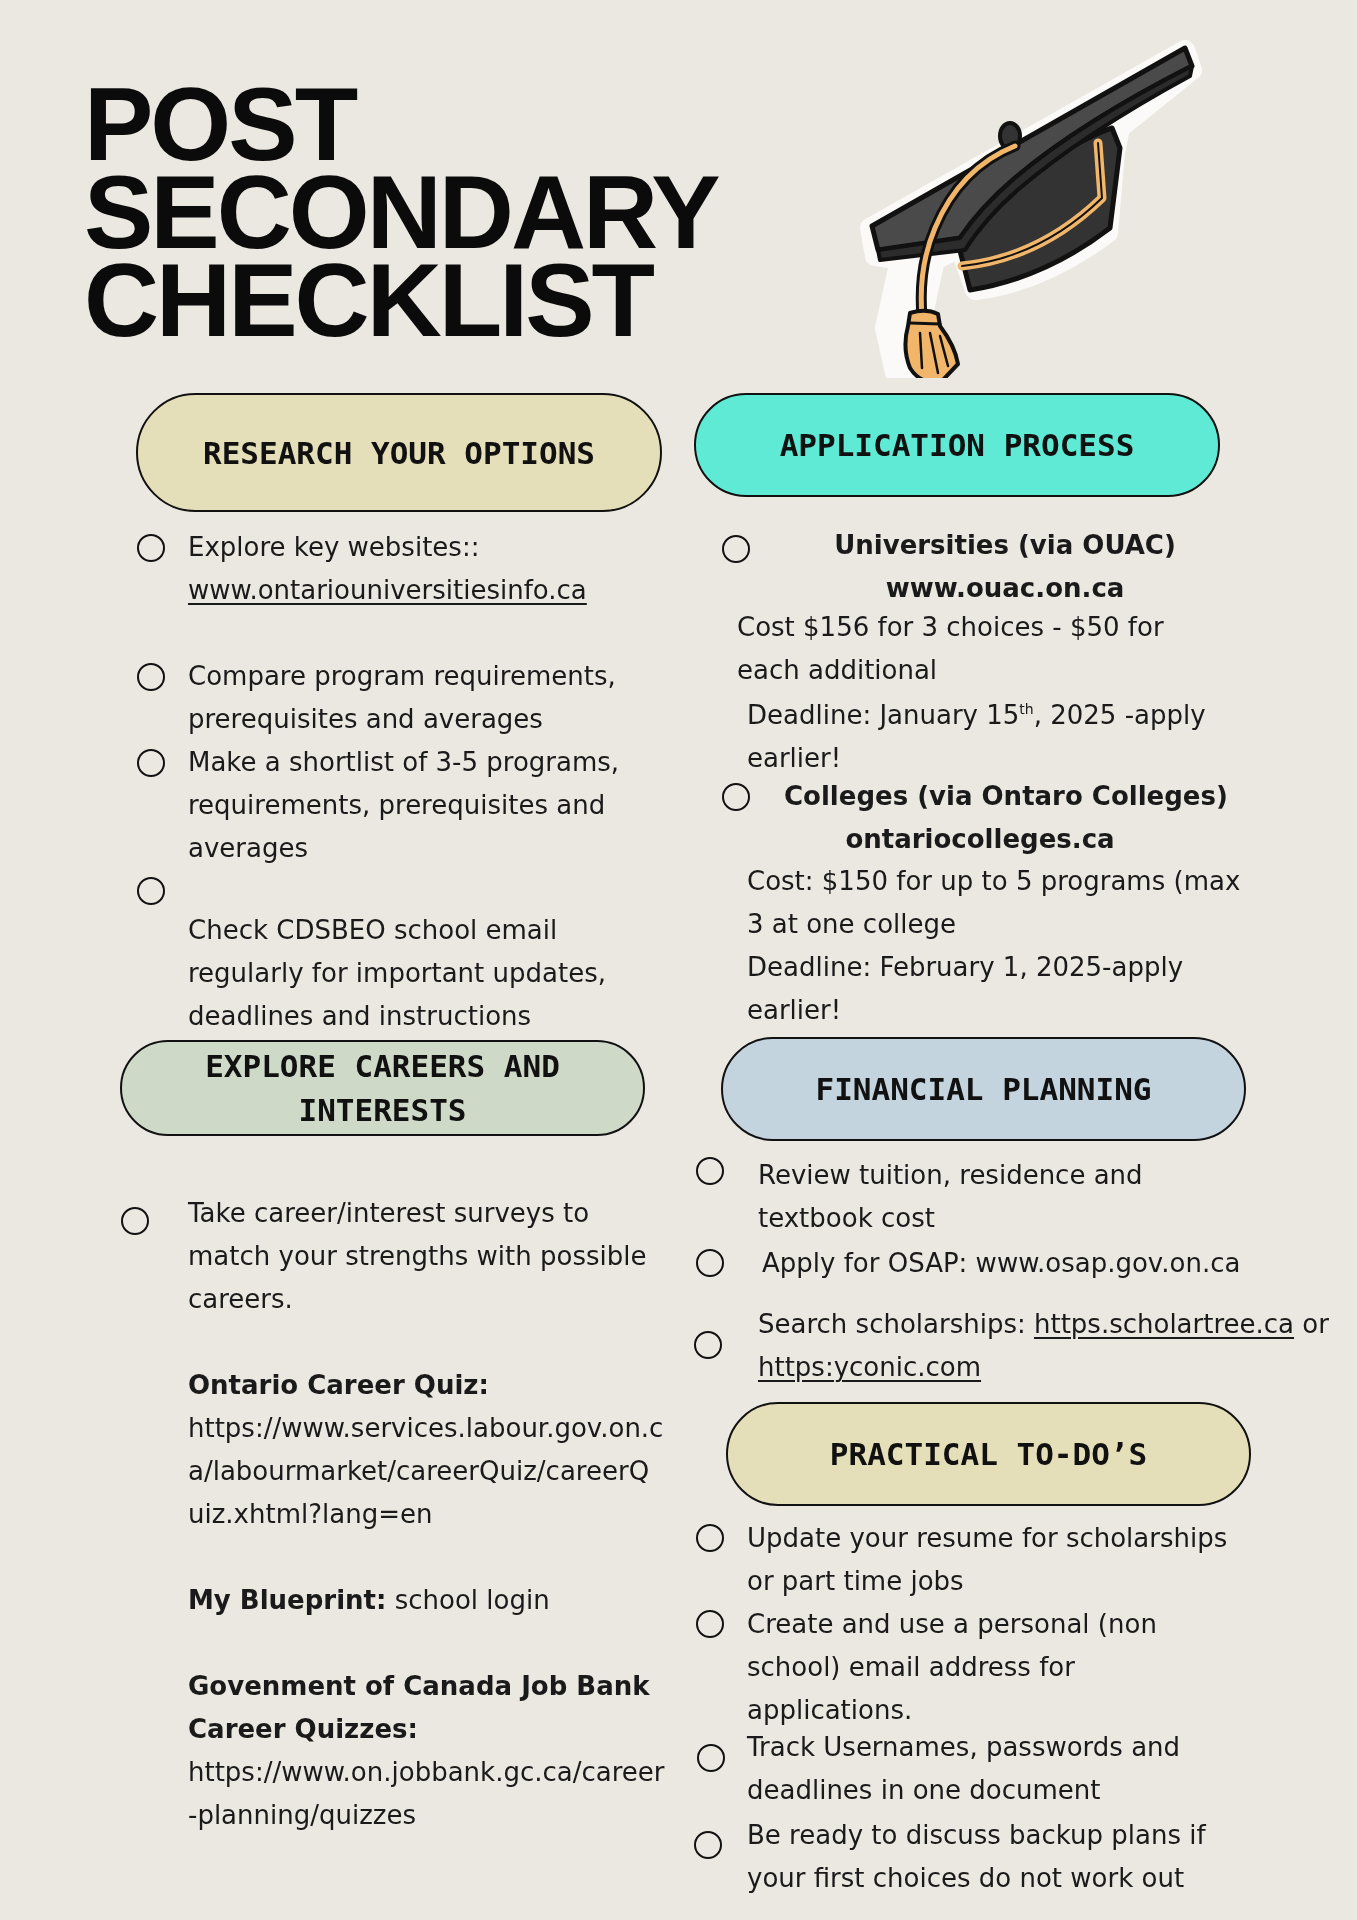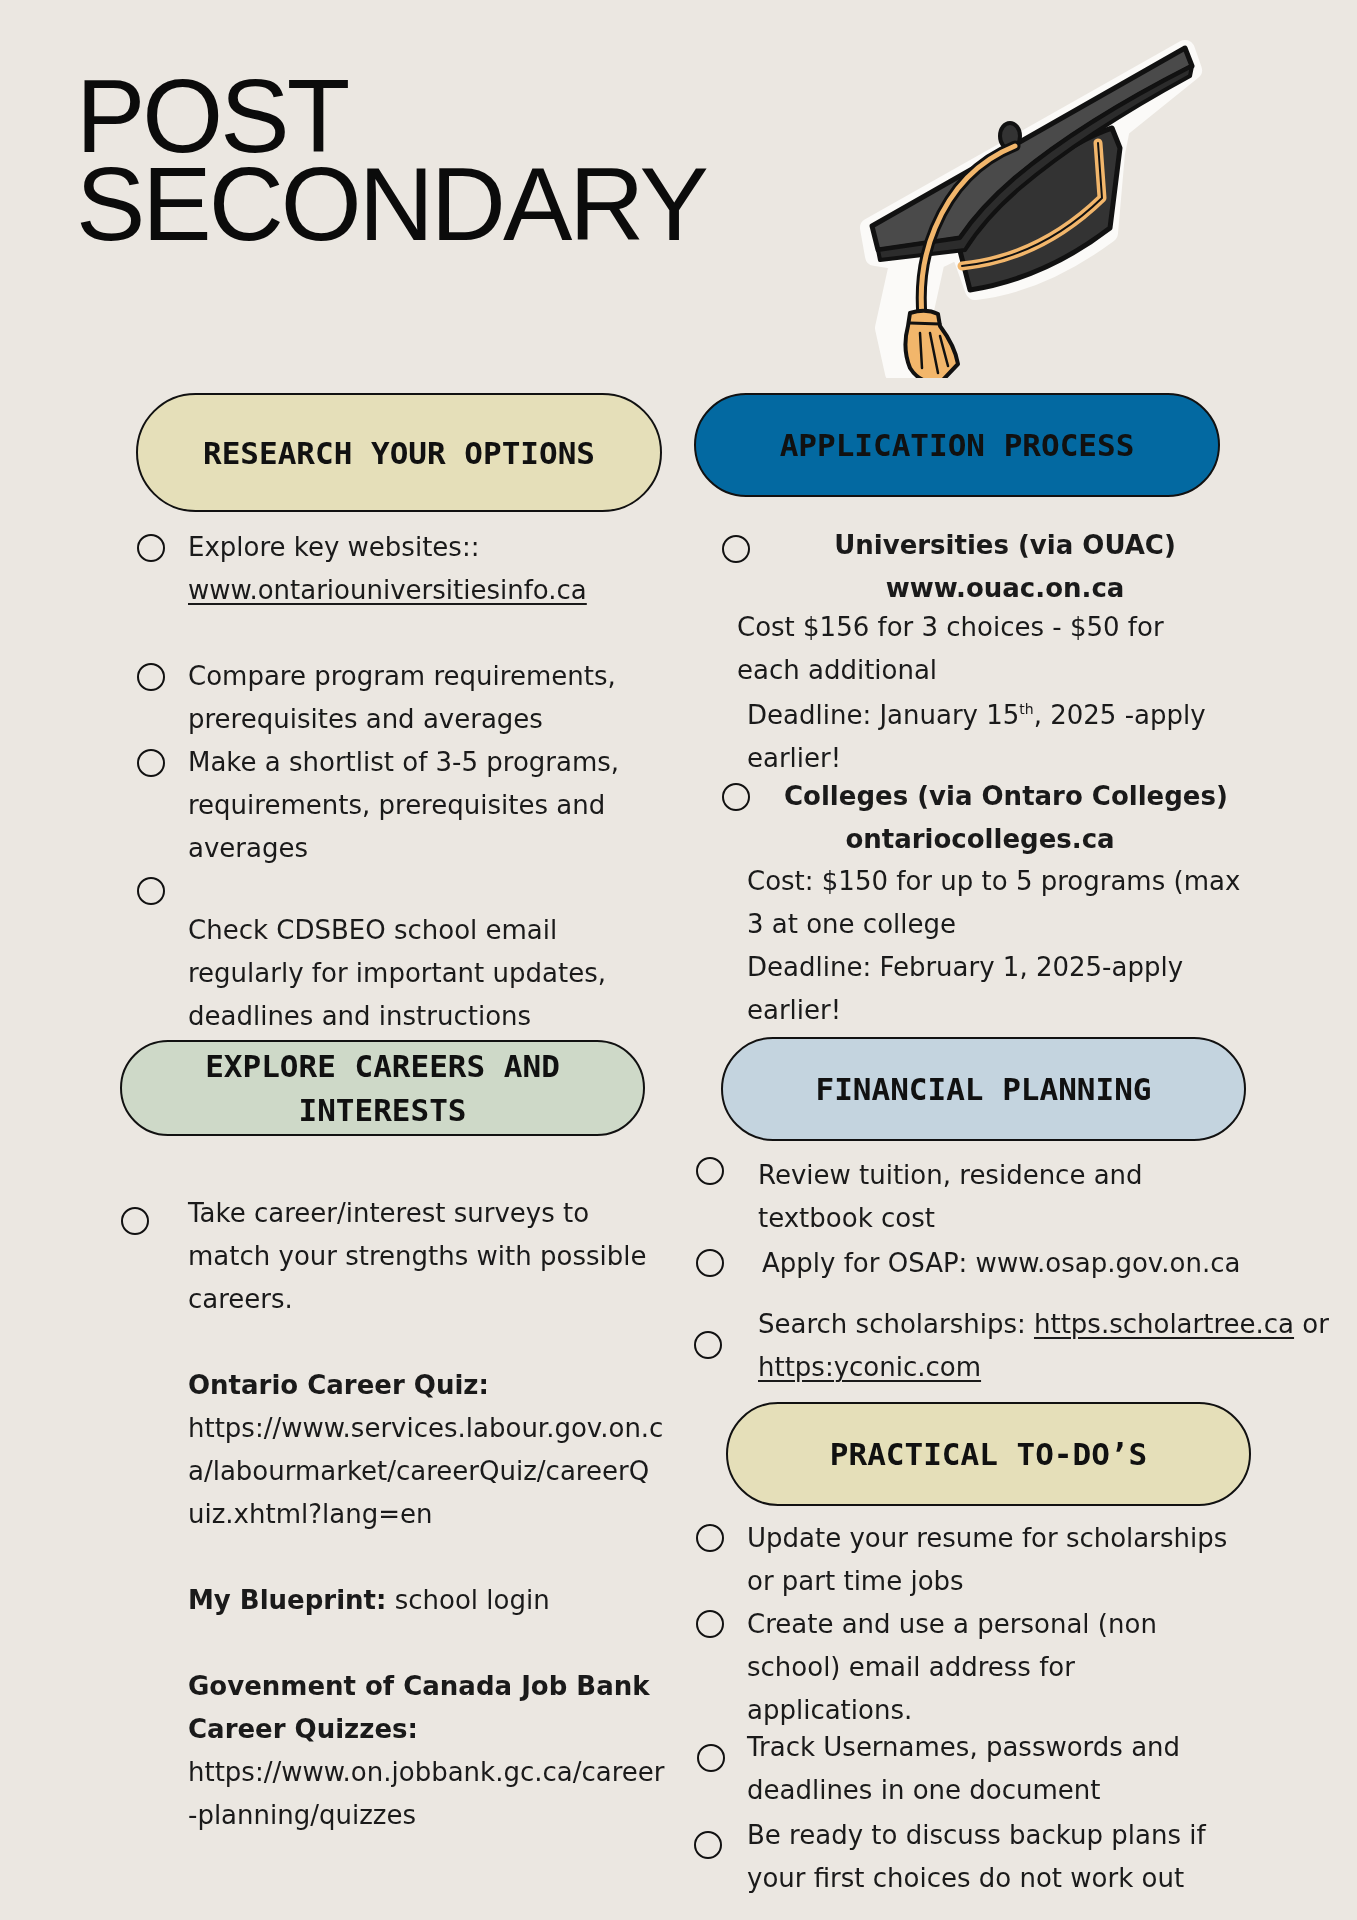--- a/index.html
+++ b/index.html
@@ -4,53 +4,54 @@
 <style>
   html, body { margin: 0; padding: 0; }
   body {
     width: 1357px; height: 1920px; position: relative; overflow: hidden;
     background: #ebe7e1;
     font-family: "DejaVu Sans", sans-serif;
     color: #141414;
   }
   .title {
     position: absolute; left: 76px; top: 72px;
-    font-family: "Liberation Sans", sans-serif; font-weight: 400;
+    font-family: "Liberation Sans", sans-serif; font-weight: 700;
     font-size: 104px; line-height: 88px; letter-spacing: -3px;
-    color: #0b0b0b; margin: 0;
+    color: #0b0b0b; margin: 8px;
   }
   .title span { display: block; }
   .cap { position: absolute; left: 840px; top: 28px; width: 380px; height: 350px; }
   .pill {
     position: absolute; border: 2.5px solid #111; border-radius: 60px;
     box-sizing: border-box; display: flex; align-items: center; justify-content: center;
     text-align: center;
     font-family: "DejaVu Sans Mono", monospace; font-weight: 700; font-size: 31px;
     line-height: 44px; color: #111;
   }
   .pill.yellow { background: #e5dfb9; }
-  .pill.purple { background: #0369a1; }
+  .pill.purple { background: #5eead4; }
   .pill.green  { background: #ced9c8; }
   .pill.blue   { background: #c4d4df; }
   .text { position: absolute; font-size: 26px; line-height: 43px; color: #1a1a1a; }
   .chk {
     position: absolute; width: 28px; height: 28px; border: 2.6px solid #111;
     border-radius: 50%; box-sizing: border-box; background: transparent;
   }
   .u { text-decoration: underline; text-underline-offset: 4px; text-decoration-thickness: 1.5px; }
   .b { font-weight: 700; }
   .center { text-align: center; }
   sup { font-size: 14px; line-height: 0; }
 </style>
 </head>
 <body>
 
 <h1 class="title">
   <span>POST</span>
   <span>SECONDARY</span>
+  <span>CHECKLIST</span>
 </h1>
 
 <svg class="cap" viewBox="0 0 380 350">
   <g stroke-linejoin="round" stroke-linecap="round">
 
     <path d="M30 200 L345 22 L352 42 L280 100 L275 125 L268 205 Q200 255 135 262 L120 220 L95 232 L80 300 L85 340 L55 345 L45 300 L60 232 L35 228 Z" fill="#fbfaf8" stroke="#fbfaf8" stroke-width="20"></path>
 
     <path d="M118 215 Q140 180 185 150 Q240 110 272 100 L280 120 L270 200 Q205 250 130 262 Z" fill="#333" stroke="#111" stroke-width="5"></path>
     <path d="M122 238 Q200 230 262 170 L258 115" fill="none" stroke="#f2b66b" stroke-width="9"></path>
     <path d="M122 238 Q200 230 262 170 L258 115" fill="none" stroke="#111" stroke-width="2"></path>

